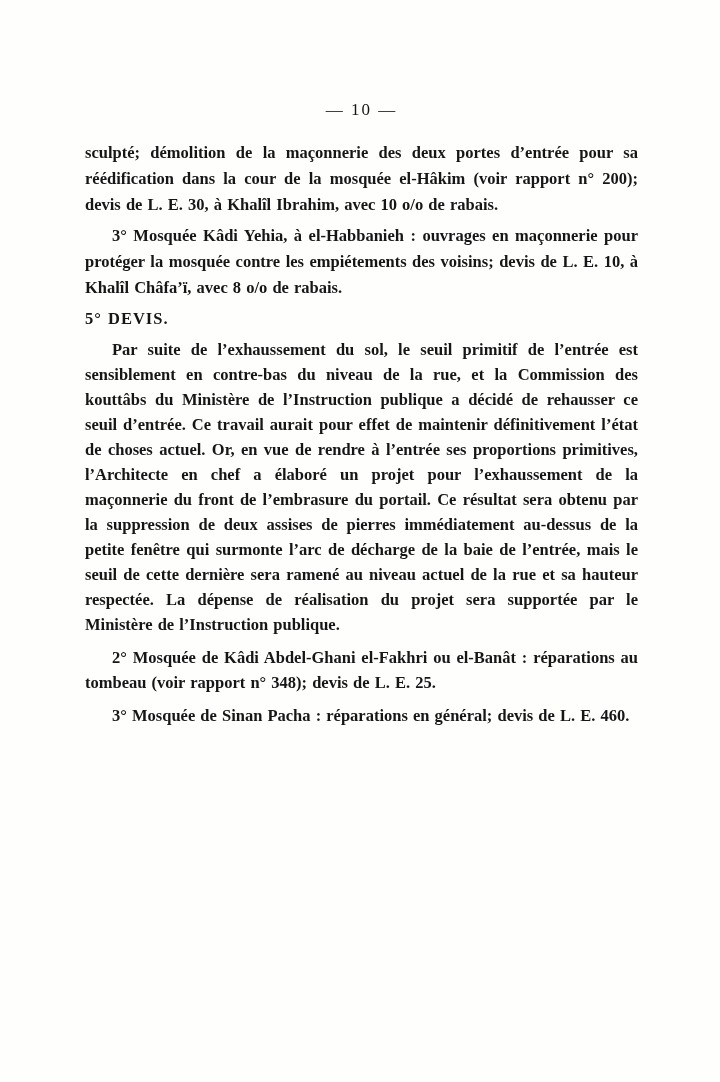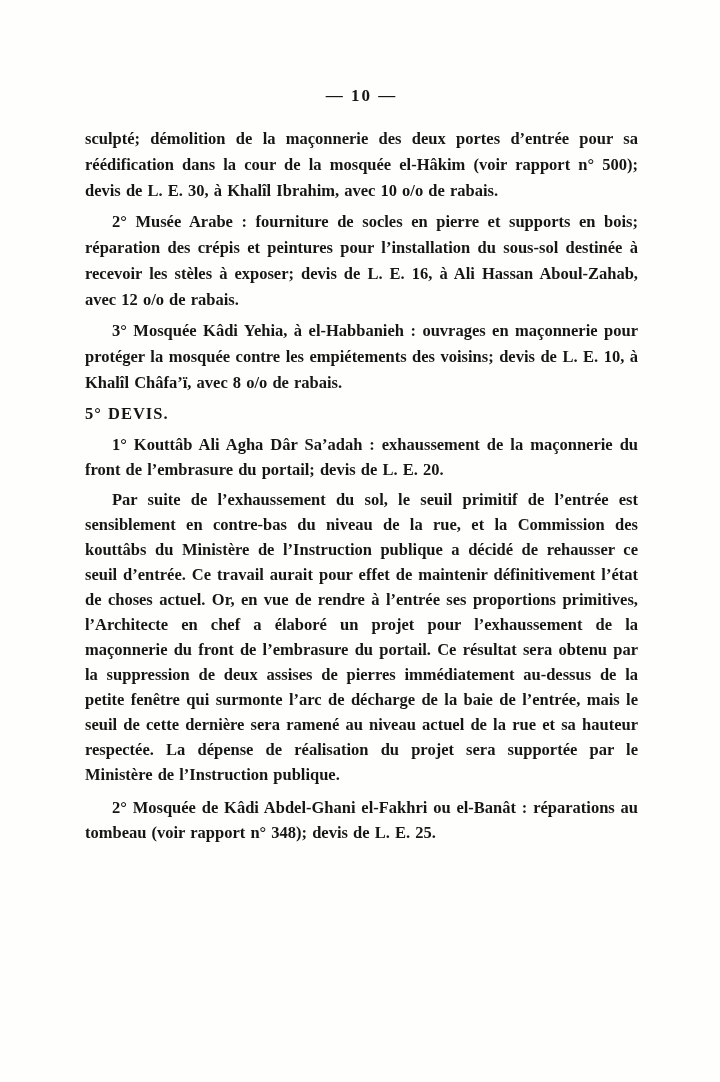--- a/index.html
+++ b/index.html
@@ -18,23 +18,23 @@
   }
   .text-block {
     position: absolute;
     left: 85px;
     top: 82px;
     width: 553px;
   }
   .page-number {
     text-align: center;
     font-size: 17px;
-    font-weight: 700;
+    font-weight: 400;
     letter-spacing: 2px;
-    margin: 4px 0 20px 0;
+    margin: 18px 0 20px 0;
   }
   .text-block p {
     margin: 0 0 5px 0;
     font-size: 16.5px;
     font-weight: 700;
     line-height: 26px;
     text-align: justify;
     text-indent: 27px;
     word-spacing: 1px;
   }
@@ -58,27 +58,26 @@
 </style>
 </head>
 <body>
 
 <div class="page">
   <div class="text-block">
 
     <div class="page-number">— 10 —</div>
 
     <div class="before-heading">
-      <p class="no-indent">sculpté; démolition de la maçonnerie des deux portes d’entrée pour sa réédification dans la cour de la mosquée el-Hâkim (voir rapport n° 500); devis de L. E. 30, à Khalîl Ibrahim, avec 10 o/o de rabais.</p>
-      <p>2° Musée Arabe : fourniture de socles en pierre et supports en bois; réparation des crépis et peintures pour l’installation du sous-sol destinée à recevoir les stèles à exposer; devis de L. E. 16, à Ali Hassan Aboul-Zahab, avec 12 o/o de rabais.</p>
+      <p class="no-indent">sculpté; démolition de la maçonnerie des deux portes d’entrée pour sa réédification dans la cour de la mosquée el-Hâkim (voir rapport n° 200); devis de L. E. 30, à Khalîl Ibrahim, avec 10 o/o de rabais.</p>
       <p>3° Mosquée Kâdi Yehia, à el-Habbanieh : ouvrages en maçonnerie pour protéger la mosquée contre les empiétements des voisins; devis de L. E. 10, à Khalîl Châfa’ï, avec 8 o/o de rabais.</p>
     </div>
 
     <p class="section-heading">5° DEVIS.</p>
 
     <div class="after-heading">
-      <p>1° Kouttâb Ali Agha Dâr Sa’adah : exhaussement de la maçonnerie du front de l’embrasure du portail; devis de L. E. 20.</p>
       <p>Par suite de l’exhaussement du sol, le seuil primitif de l’entrée est sensiblement en contre-bas du niveau de la rue, et la Commission des kouttâbs du Ministère de l’Instruction publique a décidé de rehausser ce seuil d’entrée. Ce travail aurait pour effet de maintenir définitivement l’état de choses actuel. Or, en vue de rendre à l’entrée ses proportions primitives, l’Architecte en chef a élaboré un projet pour l’exhaussement de la maçonnerie du front de l’embrasure du portail. Ce résultat sera obtenu par la suppression de deux assises de pierres immédiatement au-dessus de la petite fenêtre qui surmonte l’arc de décharge de la baie de l’entrée, mais le seuil de cette dernière sera ramené au niveau actuel de la rue et sa hauteur respectée. La dépense de réalisation du projet sera supportée par le Ministère de l’Instruction publique.</p>
       <p class="gap-above">2° Mosquée de Kâdi Abdel-Ghani el-Fakhri ou el-Banât : réparations au tombeau (voir rapport n° 348); devis de L. E. 25.</p>
+      <p class="gap-above">3° Mosquée de Sinan Pacha : réparations en général; devis de L. E. 460.</p>
     </div>
 
   </div>
 </div>
 
 </body></html>

